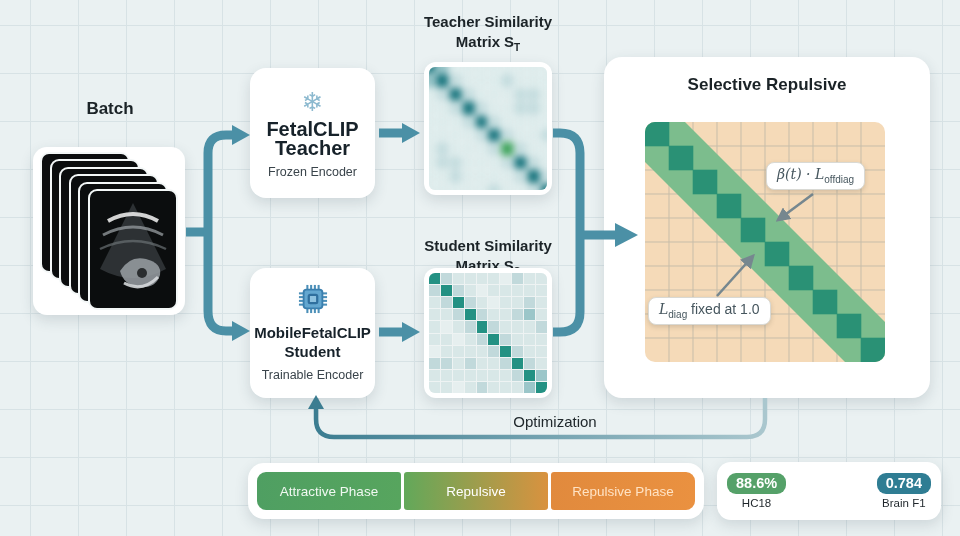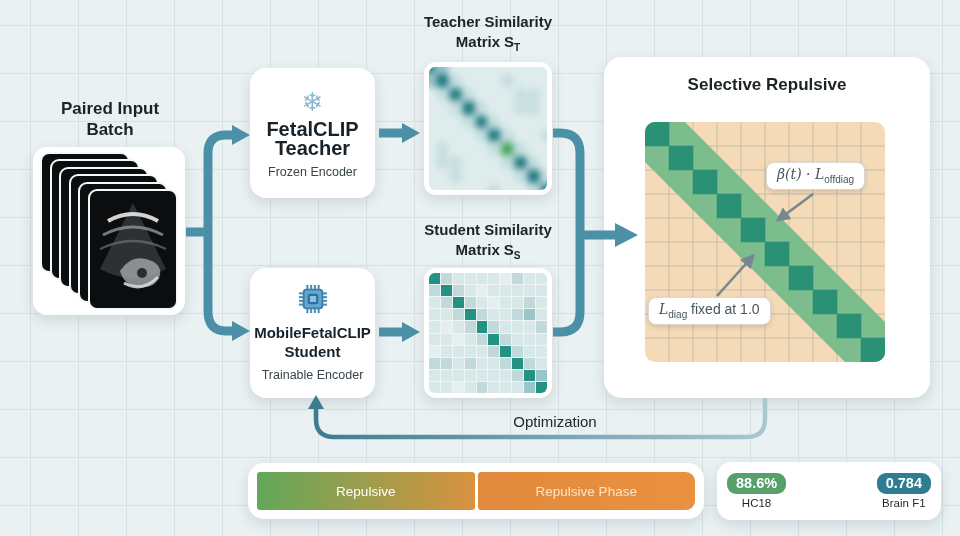--- a/index.html
+++ b/index.html
@@ -89,21 +89,20 @@
   .stat-label { font-size:11.5px; color:#1f262b; }
 
   svg.overlay { position:absolute; left:0; top:0; z-index:30; pointer-events:none; }
 </style>
 </head>
 <body>
 
 <div class="canvas">
 
   <div class="abs paired-label">
-    <div>Paired Input</div>
     <div>Batch</div>
   </div>
 
   <div class="card stack-card">
     <div id="stack" class="abs" style="left:0;top:0;width:152px;height:168px;">
         <div class="frame" style="left: 9px; top: 7px;"><svg width="86" height="117" viewBox="0 0 86 117">
             <path d="M43 12 L76 78 Q43 96 10 78 Z" fill="#4a5054" opacity="0.55"></path>
             <path d="M18 30 Q43 16 68 30" stroke="#e8e8e8" stroke-width="4" fill="none" opacity="0.9"></path>
             <path d="M13 44 Q43 28 73 44" stroke="#8f9599" stroke-width="3" fill="none" opacity="0.8"></path>
             <path d="M10 58 Q43 42 76 58" stroke="#6a7074" stroke-width="2.5" fill="none" opacity="0.7"></path>
@@ -300,21 +299,21 @@
           <div style="background: rgb(220, 235, 235);"></div>
           <div style="background: rgb(195, 220, 222);"></div>
           <div style="background: rgb(220, 235, 235);"></div>
           <div style="background: rgb(220, 235, 235);"></div>
           <div style="background: rgb(195, 220, 222);"></div>
           <div style="background: rgb(21, 115, 124);"></div>
         </div>
     </div>
   </div>
 
-  <div class="abs mat-label" style="left:410px;top:220px;">
+  <div class="abs mat-label" style="left:410px;top:236px;">
     <div>Student Similarity</div>
     <div><span class="pref">Matrix</span><span>S</span><sub>S</sub></div>
   </div>
   <div class="card mat-card" style="left:424px;top:268px;height:130px;">
     <div class="grid-wrap">
       <div id="studentGrid" class="simgrid">
           <div style="background: rgb(35, 145, 131);"></div>
           <div style="background: rgb(193, 217, 219);"></div>
           <div style="background: rgb(216, 231, 231);"></div>
           <div style="background: rgb(216, 231, 231);"></div>
@@ -504,20 +503,21 @@
     <span class="math">β(t) · L</span><sub>offdiag</sub>
   </div>
   <div class="badge" style="left:648px;top:297px;">
     <span class="math">L</span><sub>diag</sub><span> fixed at 1.0</span>
   </div>
 
   <div class="abs opt-label">Optimization</div>
 
   <div class="card phase-panel">
     <div class="phase-track">
+      <div class="seg seg1">Attractive Phase</div>
       <div class="seg seg2">Repulsive</div>
       <div class="seg seg3">Repulsive Phase</div>
     </div>
   </div>
 
   <div class="card stats-panel">
     <div class="stat">
       <div class="pill">88.6%</div>
       <div class="stat-label">HC18</div>
     </div>

